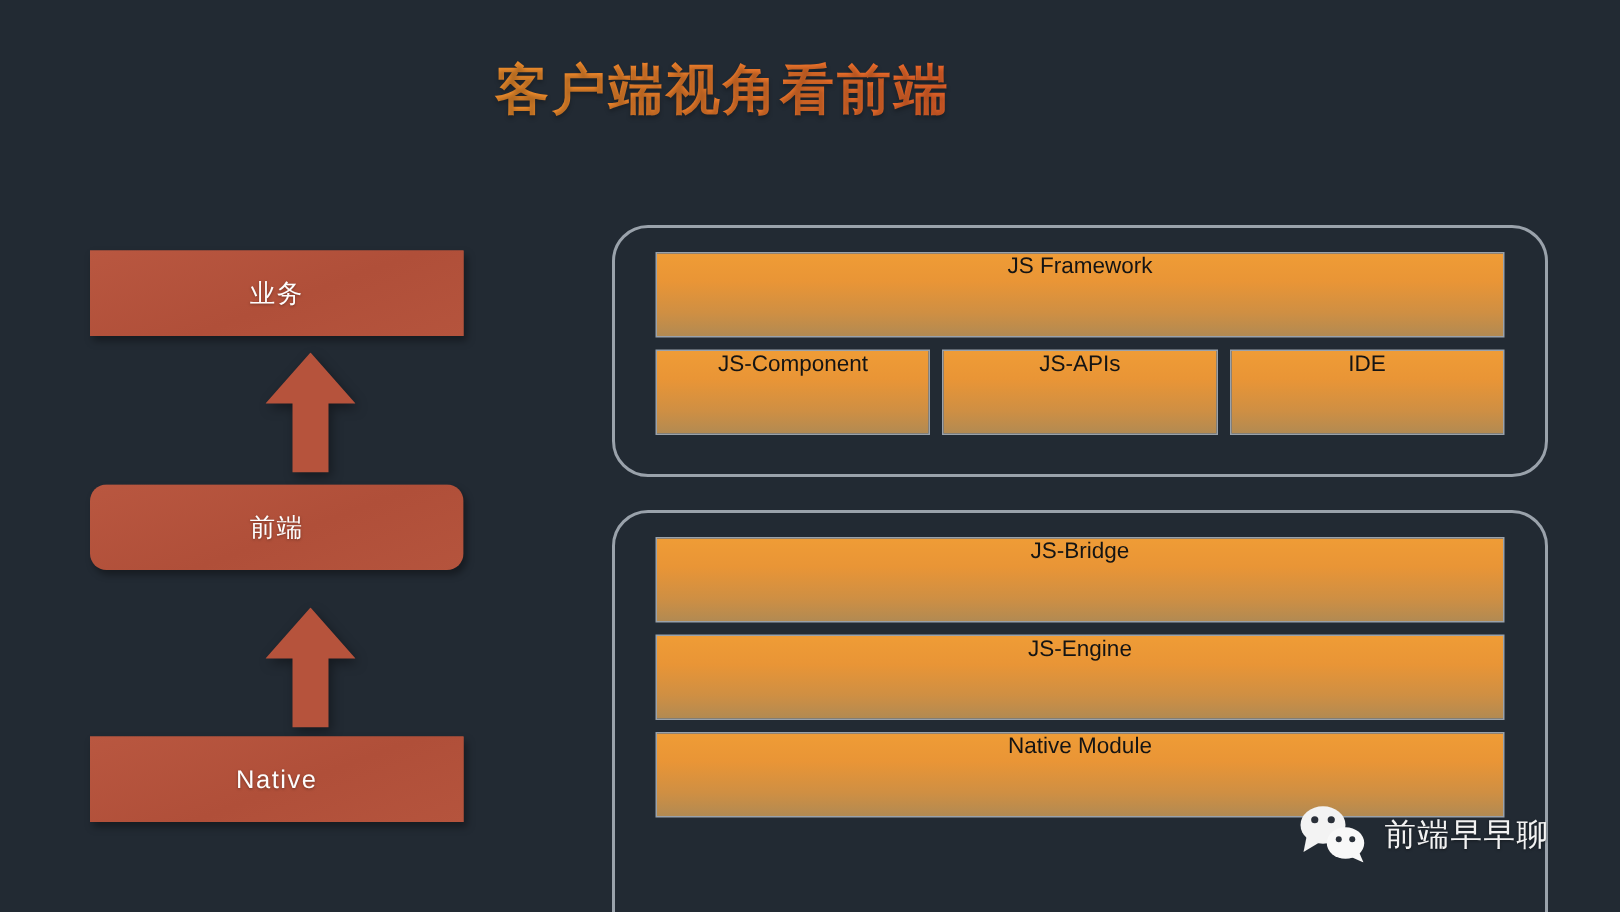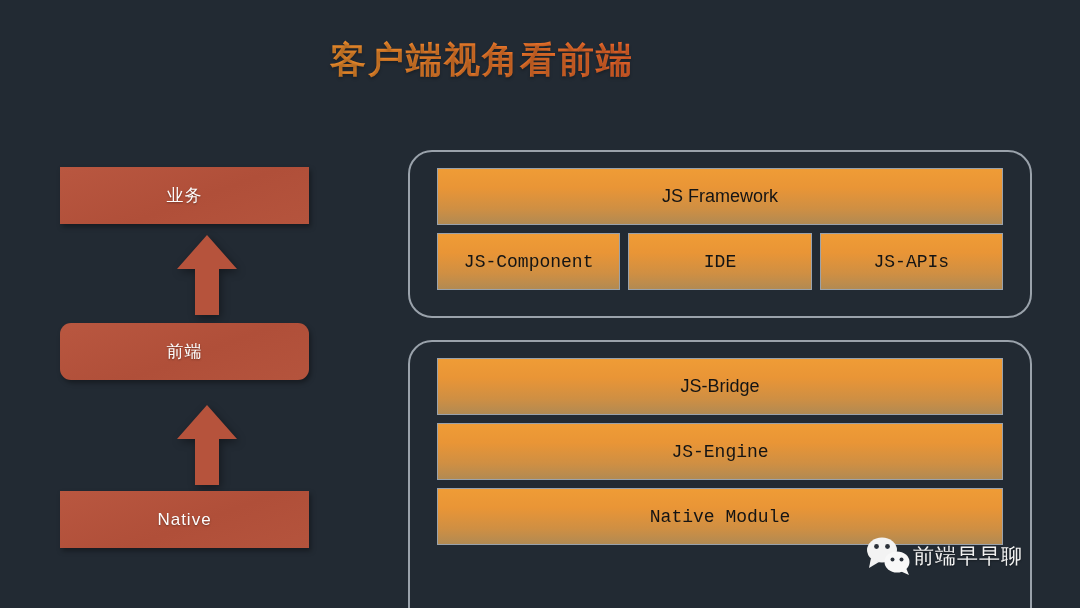--- a/index.html
+++ b/index.html
@@ -90,44 +90,44 @@
   }
   .group.g-bottom {
     top: 340px;
     height: 296px;
   }
 
   .row {
     display: flex;
     gap: 8px;
   }
-  .row + .row { margin-top: 8px; font-family: Liberation Mono, monospace; }
+  .row + .row { margin-top: 8px; }
 
   .cell {
     flex: 1 1 0;
     height: 57px;
     box-sizing: border-box;
     border: 1px solid #9aa2ab;
     background-image: linear-gradient(180deg, #ef9c36 0%, #e99536 34%, #cf8f43 72%, #b28a52 100%);
     display: flex;
-    align-items: center;
+    align-items: flex-start;
     justify-content: center;
     color: #141414;
-    font-size: 18px;
+    font-size: 15px;
   }
   .cell.full { flex: 1 1 100%; }
 
   
   .watermark {
     position: absolute;
     left: 866px;
     top: 537px;
     display: flex;
     align-items: center;
-    gap: 1px;
+    gap: 11px;
   }
   .wechat-icon { display: block; }
   .watermark-label {
     color: #f2f2f2;
     font-size: 21px;
     letter-spacing: 1px;
     text-shadow: 0 1px 2px rgba(0,0,0,0.45);
     white-space: nowrap;
   }
 </style>
@@ -170,24 +170,24 @@
     <div class="cell full">
       <span>JS Framework</span>
     </div>
   </div>
 
   <div class="row">
     <div class="cell">
       <span>JS-Component</span>
     </div>
     <div class="cell">
+      <span>JS-APIs</span>
+    </div>
+    <div class="cell">
       <span>IDE</span>
-    </div>
-    <div class="cell">
-      <span>JS-APIs</span>
     </div>
   </div>
 
 </div>
 
 <div class="group g-bottom">
 
   <div class="row">
     <div class="cell full">
       <span>JS-Bridge</span>

